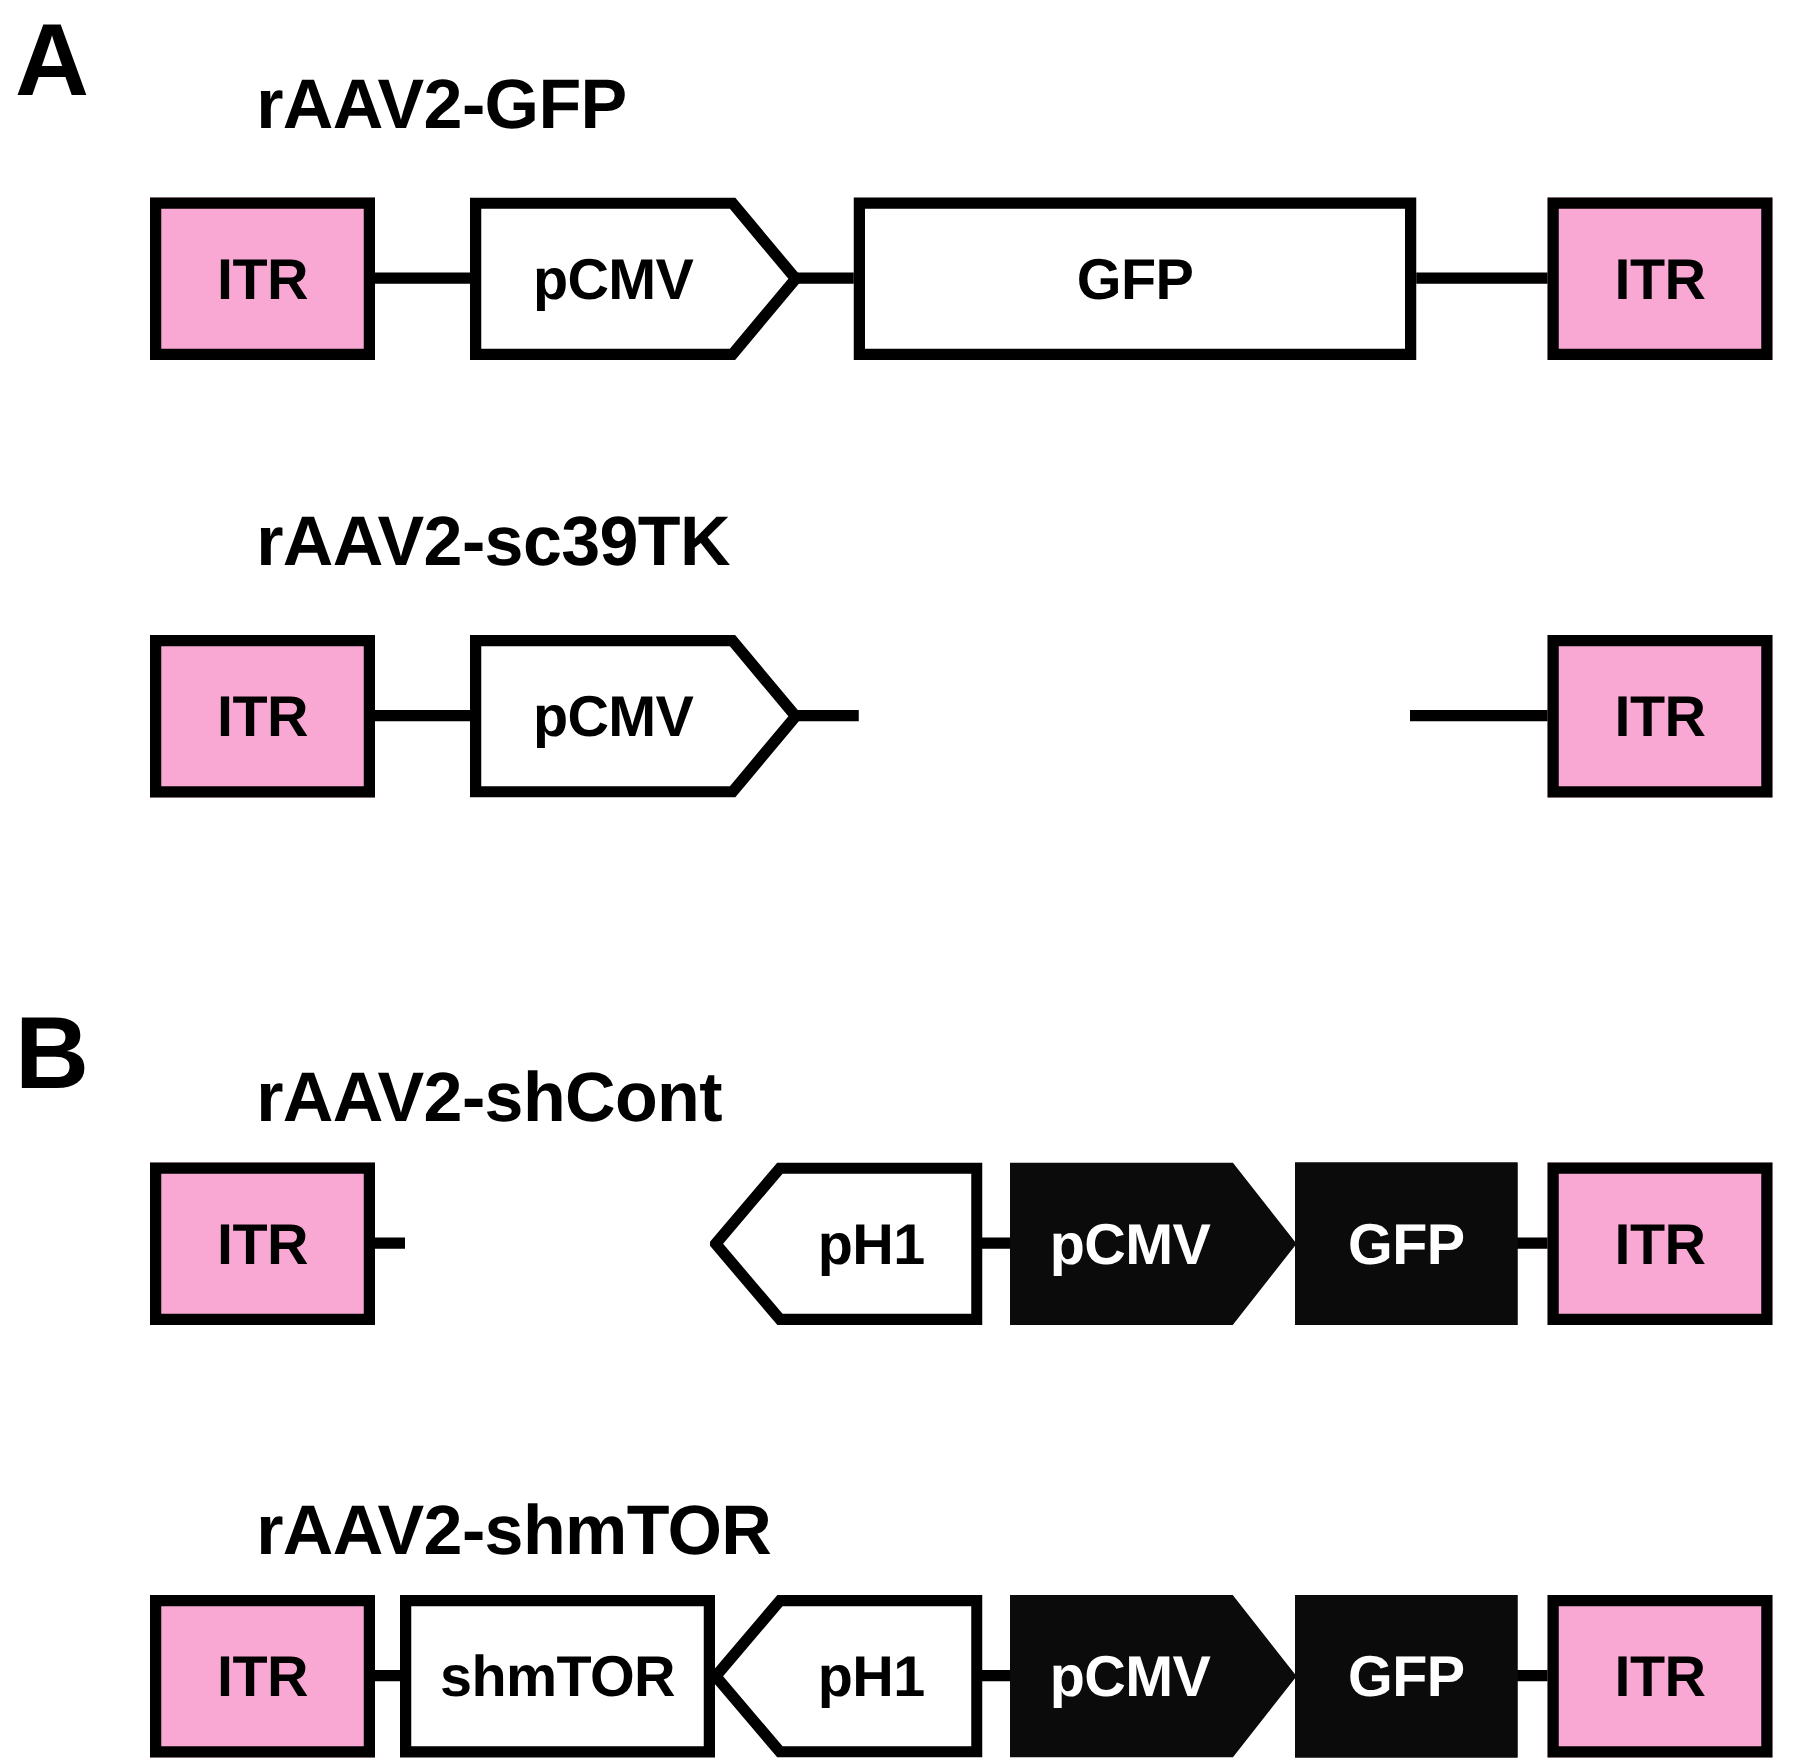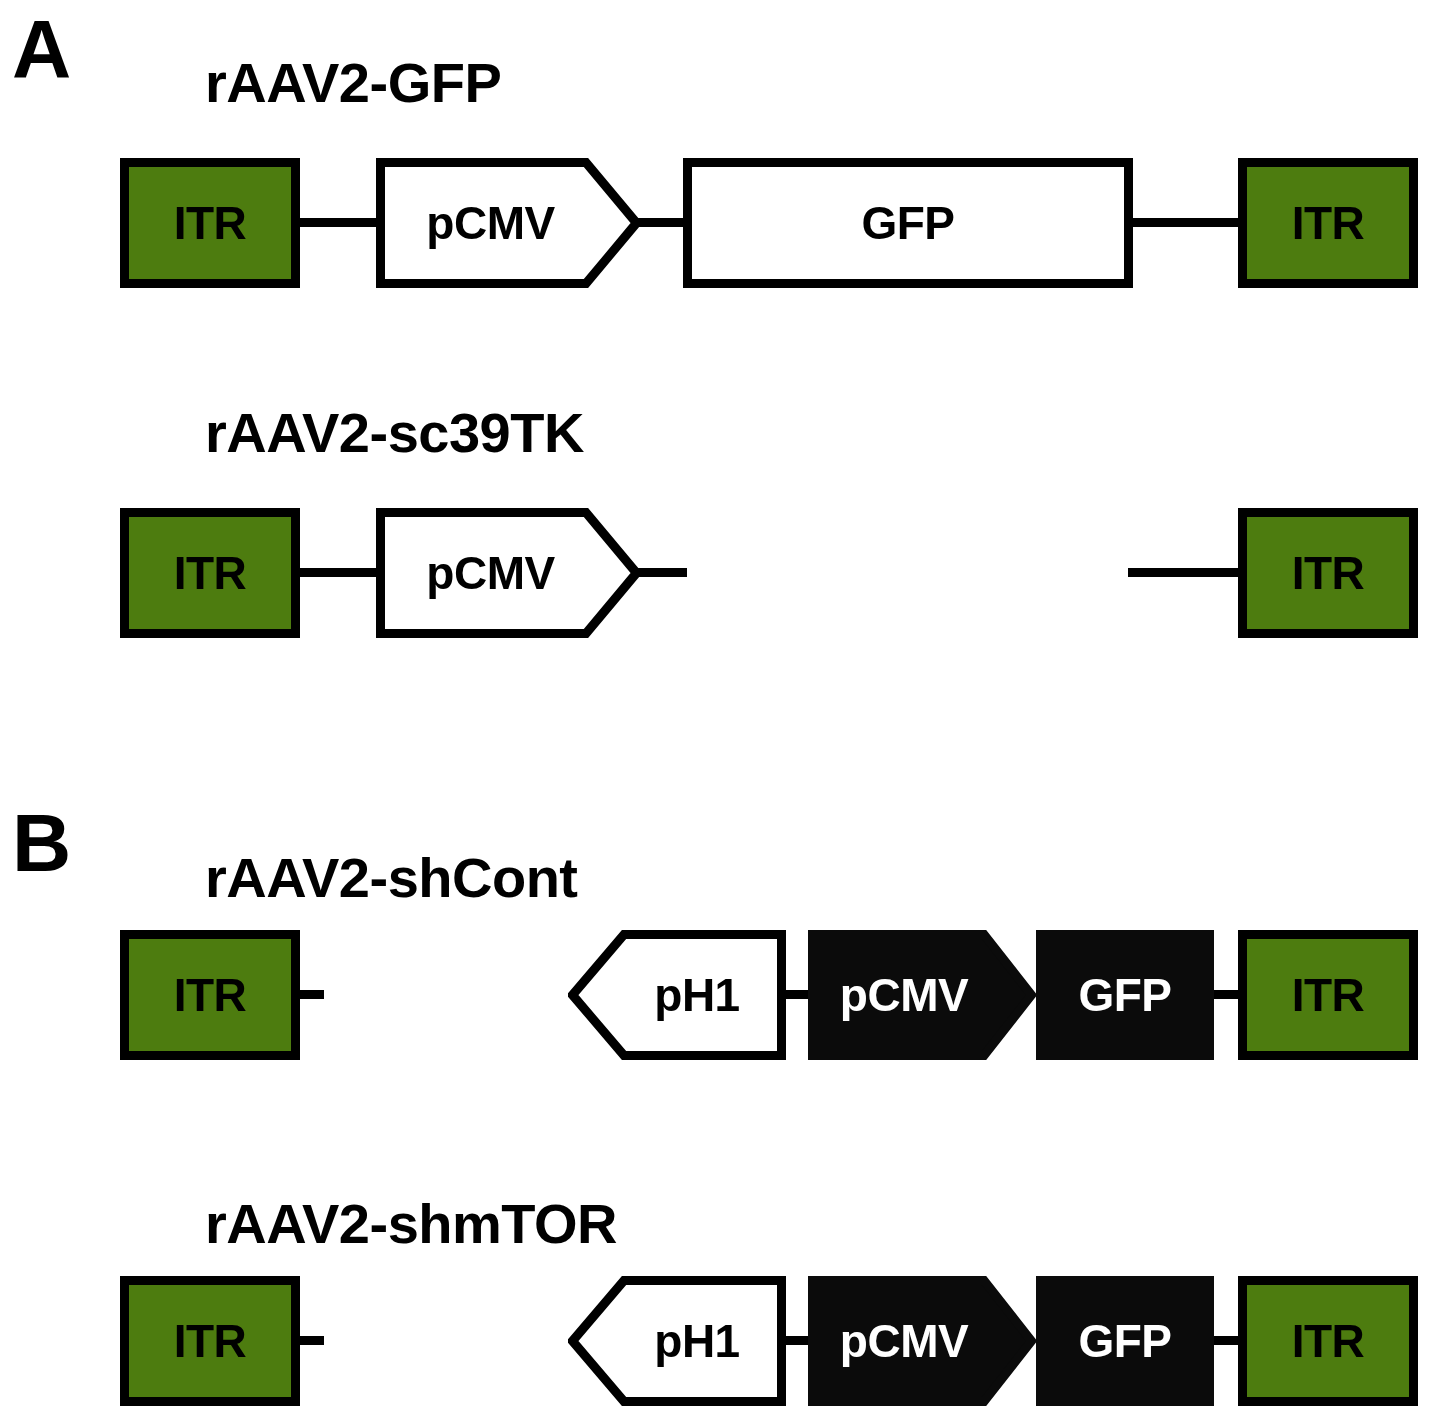--- a/index.html
+++ b/index.html
@@ -68,21 +68,21 @@
     letter-spacing: -0.5px;
     position: relative;
     z-index: 3;
   }
 
   
   .rect {
     border: 9px solid #000;
     background: #fff;
   }
-  .rect.itr   { background: #4d7c0f; }
+  .rect.itr   { background: #f9a8d4; }
   .rect.black { background: #0b0b0b; border-color: #0b0b0b; }
   .rect.black .elem-label { color: #fff; }
 
   
   .connector {
     position: absolute;
     height: 9px;
     background: #000;
     top: 60px;
   }
@@ -218,20 +218,23 @@
     <div class="track" style="left:0px; top:1276px; width:1441px;">
 
       <div class="connector" style="left:296px; width:28px;"></div>
       <div class="connector" style="left:780px; width:32px;"></div>
       <div class="connector" style="left:1210px; width:32px;"></div>
 
       <div class="elem rect itr" style="left:120px; width:180px;">
         <span class="elem-label">ITR</span>
       </div>
 
+      <div class="elem rect" style="left:320px; width:252px;">
+        <span class="elem-label">shmTOR</span>
+      </div>
 
       <div class="elem arrow" style="left:568px; width:218px;">
         <svg width="218" height="130" viewBox="0 0 218 130">
           <polygon points="213.5,4.5 56,4.5 4.5,65 56,125.5 213.5,125.5" fill="#ffffff" stroke="#000000" stroke-width="9" stroke-linejoin="miter"></polygon>
         </svg>
         <span class="elem-label" style="margin-left:40px;">pH1</span>
       </div>
 
       <div class="elem arrow black-arrow" style="left:808px; width:228px;">
         <svg width="228" height="130" viewBox="0 0 228 130">

